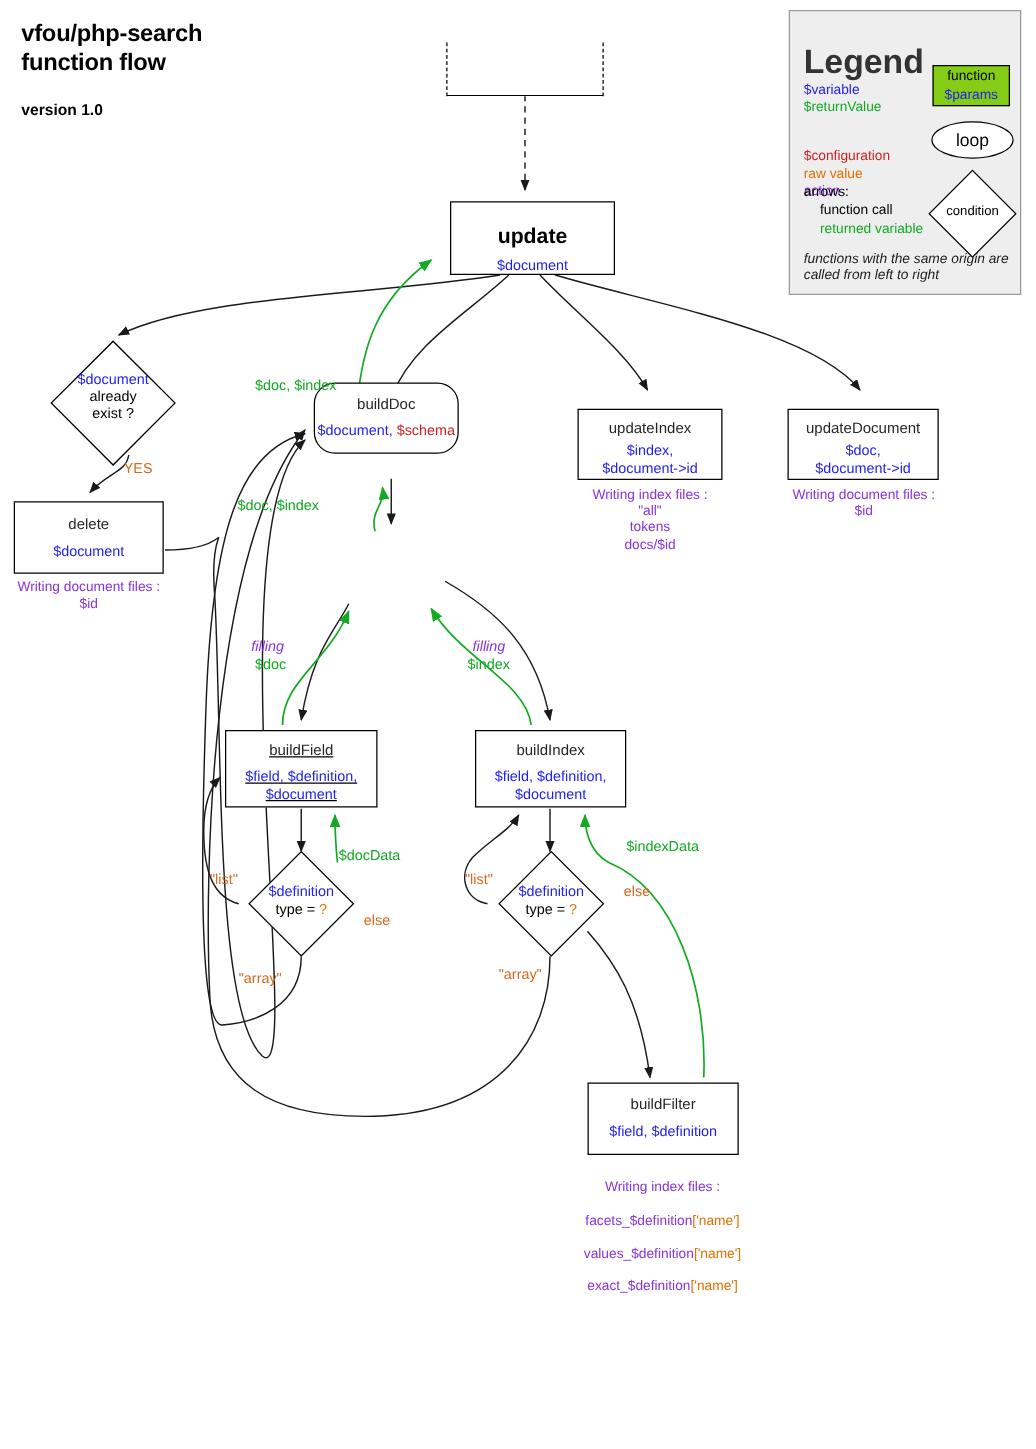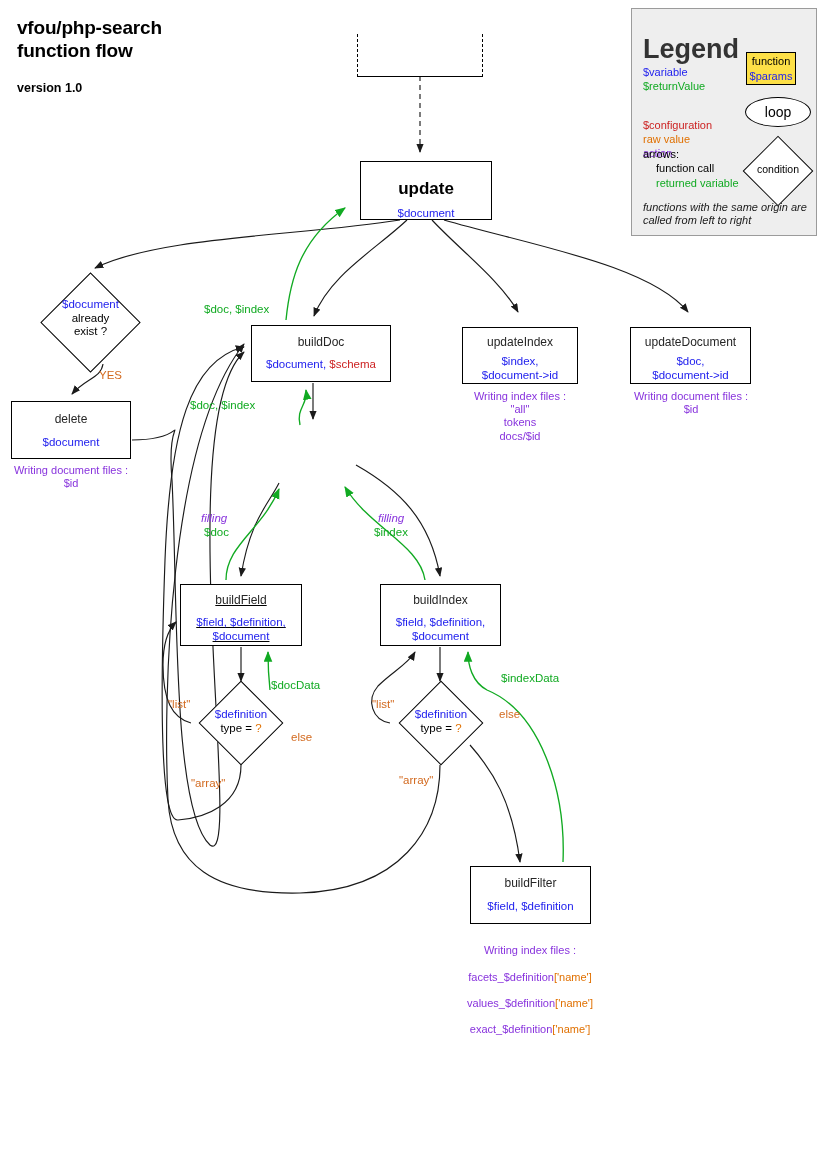--- a/index.html
+++ b/index.html
@@ -92,25 +92,25 @@
     width: 170px;
     font-size: 11px;
     font-style: italic;
     line-height: 13px;
     color: #1a1a1a;
   }
   #legend .legend-func-box {
     position: absolute;
     left: 114px;
     top: 43px;
-    width: 50px;
+    width: 62px;
     height: 33px;
     border: 1.4px solid #000;
     box-sizing: border-box;
-    background: #fde047;
+    background: #84cc16;
     text-align: center;
     font-size: 11px;
     line-height: 15px;
     padding-top: 1px;
   }
   #legend .legend-loop {
     position: absolute;
     left: 113px;
     top: 88px;
     width: 66px;
@@ -356,21 +356,21 @@
     </div>
   </div>
 
   <div class="node fn-box" style="left:11px; top:401px; width:120px; height:58px; padding-top:10px;">
     <div class="fn-name">delete</div>
     <div class="fn-params var" style="margin-top:10px;">$document</div>
   </div>
   <div class="annot" style="left:0px; top:464px; width:142px;">Writing document files :
 $id</div>
 
-  <div class="node fn-box" style="left:251px; top:325px; width:140px; height:57px; padding-top:9px;">
+  <div class="node fn-box" style="left:251px; top:306px; width:116px; height:57px; padding-top:9px;border-radius:17px;">
     <div class="fn-name">buildDoc</div>
     <div class="fn-params" style="margin-top:9px;">
       <span class="var">$document, </span><span class="conf">$schema</span>
     </div>
   </div>
 
   <div class="node fn-box" style="left:462px; top:327px; width:116px; height:57px; padding-top:7px;">
     <div class="fn-name">updateIndex</div>
     <div class="fn-params var" style="margin-top:6px; white-space:pre-line;">$index,
 $document-&gt;id</div>

